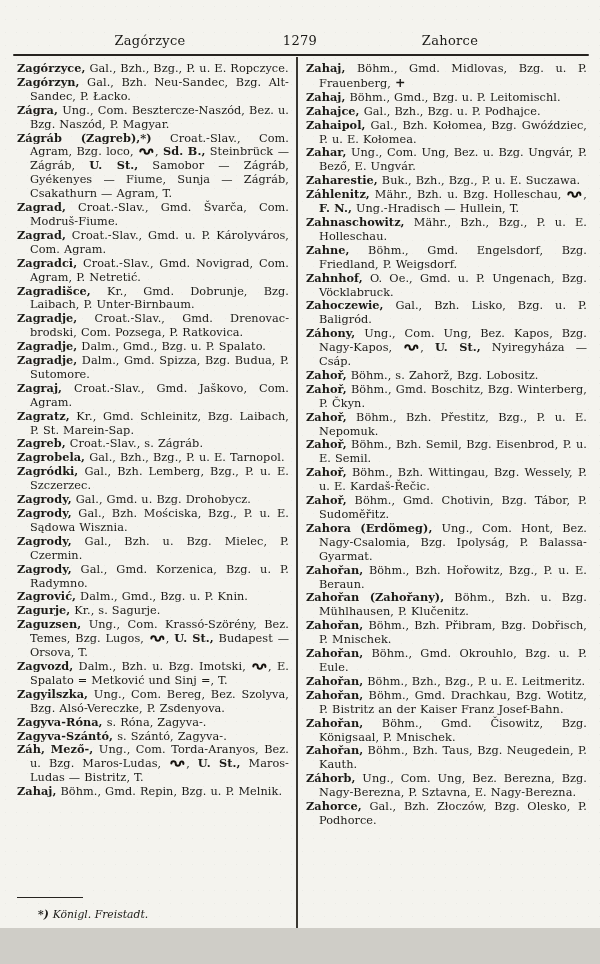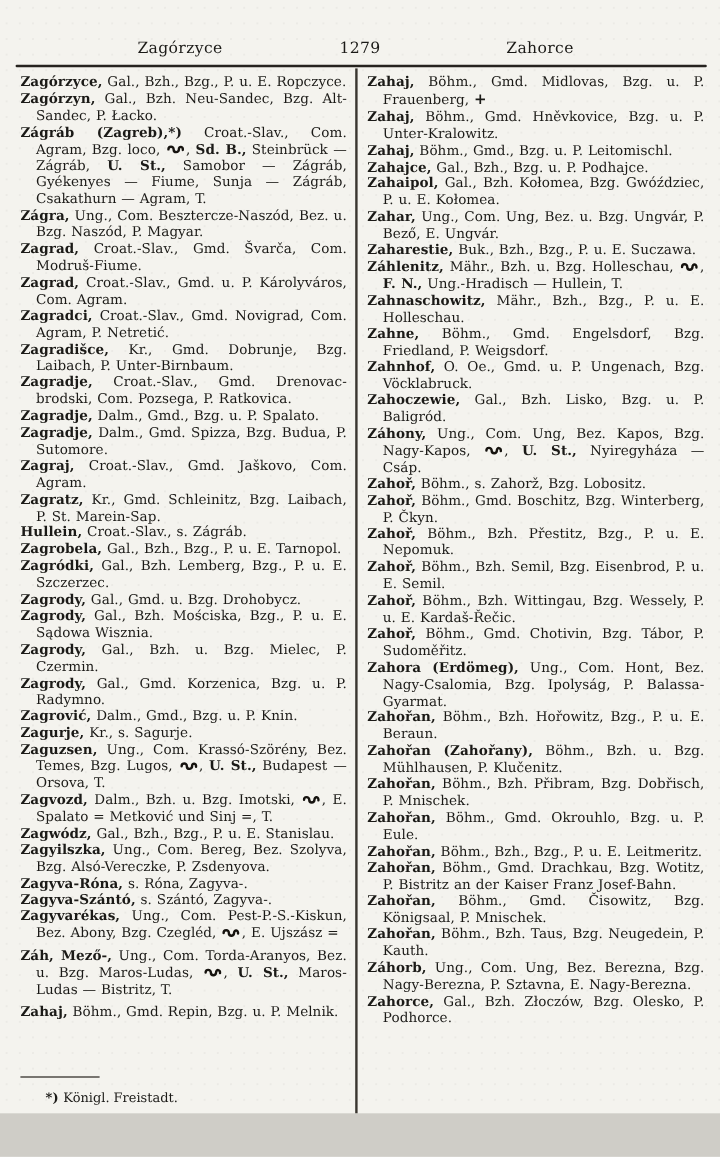--- a/index.html
+++ b/index.html
@@ -24,80 +24,75 @@
     font-size:11.3px;line-height:13.9px;word-spacing:0.4px;letter-spacing:0.05px;
   }
   .col-left .entry:nth-child(30),
   .col-left .entry:nth-child(31){margin-top:5px;}
   .hw{font-weight:bold;}
   .rg{}
   .bb{font-weight:bold;}
   .cross{font-weight:bold;font-size:12.5px;}
   .ph{display:inline-block;vertical-align:-1px;margin:0 1px;}
   .footnote-rule{position:absolute;left:17px;top:897px;width:66px;border-top:1.6px solid #26231f;}
-  .footnote{position:absolute;left:17px;top:908px;font-size:10.8px;padding-left:21px;}
+  .footnote{position:absolute;left:17px;top:908px;font-size:10.8px;padding-left:21px;font-style:italic;}
   .fn-marker{font-weight:bold;margin-right:4px;}
 </style>
 </head>
 <body>
 
 <div class="page">
   <div class="running-head rh-left">Zagórzyce</div>
   <div class="running-head rh-num">1279</div>
   <div class="running-head rh-right">Zahorce</div>
 
   <div class="head-rule"></div>
   <div class="col-divider"></div>
 
   <div class="col col-left" id="col-left">
       <p class="entry"><span class="hw">Zagórzyce,</span><span class="rg"> Gal.</span><span class="tx">, Bzh., Bzg., P. u. E. Ropczyce.</span></p>
       <p class="entry"><span class="hw">Zagórzyn,</span><span class="rg"> Gal.</span><span class="tx">, Bzh. Neu-Sandec, Bzg. Alt-Sandec, P. Łacko.</span></p>
+      <p class="entry"><span class="hw">Zágra,</span><span class="rg"> Ung.</span><span class="tx">, Com. Besztercze-Naszód, Bez. u. Bzg. Naszód, P. Magyar.</span></p>
       <p class="entry"><span class="hw">Zágráb (Zagreb),*)</span><span class="rg"> Croat.-Slav.</span><span class="tx">, Com. Agram, Bzg. loco, </span><svg class="ph" width="15" height="9" viewBox="0 0 20 12">
           <path d="M1.8 6 C1.8 2, 7.6 2, 7.6 6 C7.6 10, 13.4 10, 13.4 6 C13.4 2, 18.4 2.4, 17.8 6.6" fill="none" stroke="#16130f" stroke-width="2.7" stroke-linecap="round"></path>
         </svg><span class="tx">, </span><span class="bb">Sd. B.,</span><span class="tx"> Steinbrück — Zágráb, </span><span class="bb">U. St.,</span><span class="tx"> Samobor — Zágráb, Gyékenyes — Fiume, Sunja — Zágráb, Csakathurn — Agram, T.</span></p>
-      <p class="entry"><span class="hw">Zágra,</span><span class="rg"> Ung.</span><span class="tx">, Com. Besztercze-Naszód, Bez. u. Bzg. Naszód, P. Magyar.</span></p>
       <p class="entry"><span class="hw">Zagrad,</span><span class="rg"> Croat.-Slav.</span><span class="tx">, Gmd. Švarča, Com. Modruš-Fiume.</span></p>
       <p class="entry"><span class="hw">Zagrad,</span><span class="rg"> Croat.-Slav.</span><span class="tx">, Gmd. u. P. Károlyváros, Com. Agram.</span></p>
       <p class="entry"><span class="hw">Zagradci,</span><span class="rg"> Croat.-Slav.</span><span class="tx">, Gmd. Novigrad, Com. Agram, P. Netretić.</span></p>
       <p class="entry"><span class="hw">Zagradišce,</span><span class="rg"> Kr.</span><span class="tx">, Gmd. Dobrunje, Bzg. Laibach, P. Unter-Birnbaum.</span></p>
       <p class="entry"><span class="hw">Zagradje,</span><span class="rg"> Croat.-Slav.</span><span class="tx">, Gmd. Drenovac-brodski, Com. Pozsega, P. Ratkovica.</span></p>
       <p class="entry"><span class="hw">Zagradje,</span><span class="rg"> Dalm.</span><span class="tx">, Gmd., Bzg. u. P. Spalato.</span></p>
       <p class="entry"><span class="hw">Zagradje,</span><span class="rg"> Dalm.</span><span class="tx">, Gmd. Spizza, Bzg. Budua, P. Sutomore.</span></p>
       <p class="entry"><span class="hw">Zagraj,</span><span class="rg"> Croat.-Slav.</span><span class="tx">, Gmd. Jaškovo, Com. Agram.</span></p>
       <p class="entry"><span class="hw">Zagratz,</span><span class="rg"> Kr.</span><span class="tx">, Gmd. Schleinitz, Bzg. Laibach, P. St. Marein-Sap.</span></p>
-      <p class="entry"><span class="hw">Hullein,</span><span class="rg"> Croat.-Slav.</span><span class="tx">, s. Zágráb.</span></p>
+      <p class="entry"><span class="hw">Zagreb,</span><span class="rg"> Croat.-Slav.</span><span class="tx">, s. Zágráb.</span></p>
       <p class="entry"><span class="hw">Zagrobela,</span><span class="rg"> Gal.</span><span class="tx">, Bzh., Bzg., P. u. E. Tarnopol.</span></p>
       <p class="entry"><span class="hw">Zagródki,</span><span class="rg"> Gal.</span><span class="tx">, Bzh. Lemberg, Bzg., P. u. E. Szczerzec.</span></p>
       <p class="entry"><span class="hw">Zagrody,</span><span class="rg"> Gal.</span><span class="tx">, Gmd. u. Bzg. Drohobycz.</span></p>
       <p class="entry"><span class="hw">Zagrody,</span><span class="rg"> Gal.</span><span class="tx">, Bzh. Mościska, Bzg., P. u. E. Sądowa Wisznia.</span></p>
       <p class="entry"><span class="hw">Zagrody,</span><span class="rg"> Gal.</span><span class="tx">, Bzh. u. Bzg. Mielec, P. Czermin.</span></p>
       <p class="entry"><span class="hw">Zagrody,</span><span class="rg"> Gal.</span><span class="tx">, Gmd. Korzenica, Bzg. u. P. Radymno.</span></p>
       <p class="entry"><span class="hw">Zagrović,</span><span class="rg"> Dalm.</span><span class="tx">, Gmd., Bzg. u. P. Knin.</span></p>
       <p class="entry"><span class="hw">Zagurje,</span><span class="rg"> Kr.</span><span class="tx">, s. Sagurje.</span></p>
       <p class="entry"><span class="hw">Zaguzsen,</span><span class="rg"> Ung.</span><span class="tx">, Com. Krassó-Szörény, Bez. Temes, Bzg. Lugos, </span><svg class="ph" width="15" height="9" viewBox="0 0 20 12">
           <path d="M1.8 6 C1.8 2, 7.6 2, 7.6 6 C7.6 10, 13.4 10, 13.4 6 C13.4 2, 18.4 2.4, 17.8 6.6" fill="none" stroke="#16130f" stroke-width="2.7" stroke-linecap="round"></path>
         </svg><span class="tx">, </span><span class="bb">U. St.,</span><span class="tx"> Budapest — Orsova, T.</span></p>
       <p class="entry"><span class="hw">Zagvozd,</span><span class="rg"> Dalm.</span><span class="tx">, Bzh. u. Bzg. Imotski, </span><svg class="ph" width="15" height="9" viewBox="0 0 20 12">
           <path d="M1.8 6 C1.8 2, 7.6 2, 7.6 6 C7.6 10, 13.4 10, 13.4 6 C13.4 2, 18.4 2.4, 17.8 6.6" fill="none" stroke="#16130f" stroke-width="2.7" stroke-linecap="round"></path>
         </svg><span class="tx">, E. Spalato = Metković und Sinj =, T.</span></p>
-      <p class="entry"><span class="hw">Zagwódz,</span><span class="rg"> Gal.</span><span class="tx">, Bzh., Bzg., P. u. E. Stanislau.</span></p>
       <p class="entry"><span class="hw">Zagyilszka,</span><span class="rg"> Ung.</span><span class="tx">, Com. Bereg, Bez. Szolyva, Bzg. Alsó-Vereczke, P. Zsdenyova.</span></p>
       <p class="entry"><span class="hw">Zagyva-Róna,</span><span class="tx"> s. Róna, Zagyva-.</span></p>
       <p class="entry"><span class="hw">Zagyva-Szántó,</span><span class="tx"> s. Szántó, Zagyva-.</span></p>
-      <p class="entry"><span class="hw">Zagyvarékas,</span><span class="rg"> Ung.</span><span class="tx">, Com. Pest-P.-S.-Kiskun, Bez. Abony, Bzg. Czegléd, </span><svg class="ph" width="15" height="9" viewBox="0 0 20 12">
-          <path d="M1.8 6 C1.8 2, 7.6 2, 7.6 6 C7.6 10, 13.4 10, 13.4 6 C13.4 2, 18.4 2.4, 17.8 6.6" fill="none" stroke="#16130f" stroke-width="2.7" stroke-linecap="round"></path>
-        </svg><span class="tx">, E. Ujszász =</span></p>
       <p class="entry"><span class="hw">Záh, Mező-,</span><span class="rg"> Ung.</span><span class="tx">, Com. Torda-Aranyos, Bez. u. Bzg. Maros-Ludas, </span><svg class="ph" width="15" height="9" viewBox="0 0 20 12">
           <path d="M1.8 6 C1.8 2, 7.6 2, 7.6 6 C7.6 10, 13.4 10, 13.4 6 C13.4 2, 18.4 2.4, 17.8 6.6" fill="none" stroke="#16130f" stroke-width="2.7" stroke-linecap="round"></path>
         </svg><span class="tx">, </span><span class="bb">U. St.,</span><span class="tx"> Maros-Ludas — Bistritz, T.</span></p>
       <p class="entry"><span class="hw">Zahaj,</span><span class="rg"> Böhm.</span><span class="tx">, Gmd. Repin, Bzg. u. P. Melnik.</span></p>
     </div>
   <div class="col col-right" id="col-right">
       <p class="entry"><span class="hw">Zahaj,</span><span class="rg"> Böhm.</span><span class="tx">, Gmd. Midlovas, Bzg. u. P. Frauenberg, </span><span class="cross">+</span></p>
-      <p class="entry"><span class="hw">Zahaj,</span><span class="rg"> Böhm.</span><span class="tx">, Gmd. Hněvkovice, Bzg. u. P. Unter-Kralowitz.</span></p>
       <p class="entry"><span class="hw">Zahaj,</span><span class="rg"> Böhm.</span><span class="tx">, Gmd., Bzg. u. P. Leitomischl.</span></p>
       <p class="entry"><span class="hw">Zahajce,</span><span class="rg"> Gal.</span><span class="tx">, Bzh., Bzg. u. P. Podhajce.</span></p>
       <p class="entry"><span class="hw">Zahaipol,</span><span class="rg"> Gal.</span><span class="tx">, Bzh. Kołomea, Bzg. Gwóździec, P. u. E. Kołomea.</span></p>
       <p class="entry"><span class="hw">Zahar,</span><span class="rg"> Ung.</span><span class="tx">, Com. Ung, Bez. u. Bzg. Ungvár, P. Bező, E. Ungvár.</span></p>
       <p class="entry"><span class="hw">Zaharestie,</span><span class="rg"> Buk.</span><span class="tx">, Bzh., Bzg., P. u. E. Suczawa.</span></p>
       <p class="entry"><span class="hw">Záhlenitz,</span><span class="rg"> Mähr.</span><span class="tx">, Bzh. u. Bzg. Holleschau, </span><svg class="ph" width="15" height="9" viewBox="0 0 20 12">
           <path d="M1.8 6 C1.8 2, 7.6 2, 7.6 6 C7.6 10, 13.4 10, 13.4 6 C13.4 2, 18.4 2.4, 17.8 6.6" fill="none" stroke="#16130f" stroke-width="2.7" stroke-linecap="round"></path>
         </svg><span class="tx">, </span><span class="bb">F. N.,</span><span class="tx"> Ung.-Hradisch — Hullein, T.</span></p>
       <p class="entry"><span class="hw">Zahnaschowitz,</span><span class="rg"> Mähr.</span><span class="tx">, Bzh., Bzg., P. u. E. Holleschau.</span></p>
       <p class="entry"><span class="hw">Zahne,</span><span class="rg"> Böhm.</span><span class="tx">, Gmd. Engelsdorf, Bzg. Friedland, P. Weigsdorf.</span></p>

